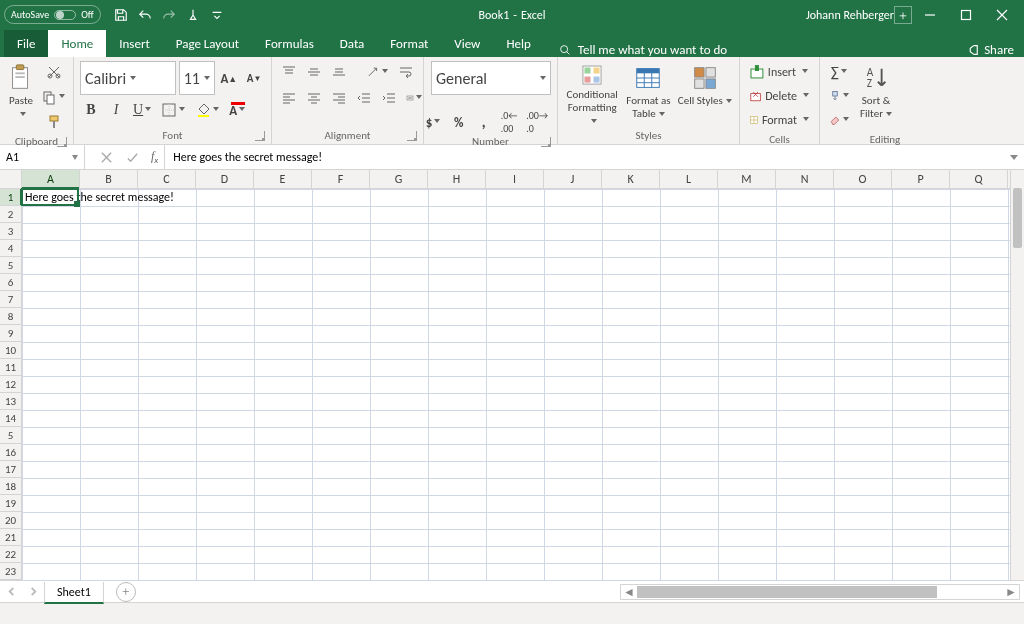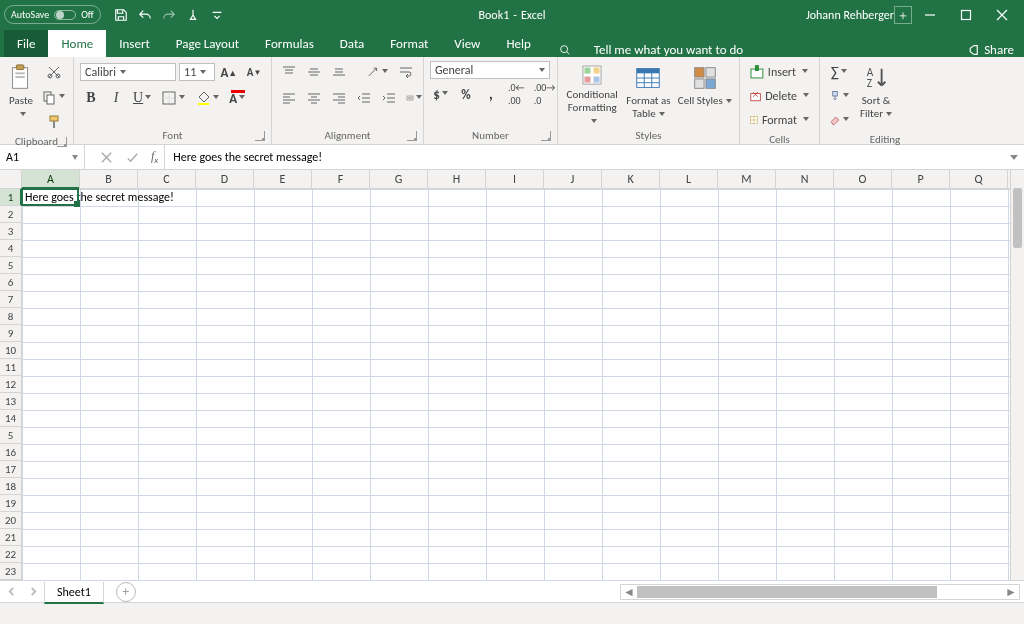--- a/index.html
+++ b/index.html
@@ -43,21 +43,21 @@
   .ribbon-ctl { width:18px; height:18px; border:1px solid rgba(255,255,255,.4); display:flex; align-items:center; justify-content:center; cursor:pointer; }
 
   
   .ribbontabs {
     height: 28px; background: var(--green); display:flex; align-items:flex-end;
     padding-left: 4px; color: #fff; font-size: 13px;
   }
   .ribbontab { padding: 6px 13px; cursor:pointer; }
   .ribbontab.active { background:#fff; color:#217346; }
   .ribbontab.file { background: var(--green-dark); margin-top: 34px; }
-  .tellme { display:flex; align-items:center; gap:22px; margin-left:14px; cursor:text; }
+  .tellme { display:flex; align-items:center; gap:6px; margin-left:14px; cursor:text; }
   .tellme svg { width:14px; height:14px; stroke:#fff; fill:none; }
   .sharebtn { margin-left:auto; display:flex; align-items:center; gap:5px; padding:0 10px; cursor:pointer; }
   .sharebtn svg { width:14px; height:14px; stroke:#fff; fill:none; stroke-width:1.3; }
 
   
   .ribbon {
     height: 88px; background: var(--ribbon-bg); border-bottom:1px solid var(--border);
     display:flex; font-size:11px; color:#444; user-select:none;
   }
   .group { border-right:1px solid var(--border); padding:4px 6px 2px 6px; display:flex; flex-direction:column; }
@@ -72,21 +72,21 @@
   .rb-btn svg { width:16px; height:16px; }
   .dd-caret { width:7px; height:7px; margin-left:2px; }
   .dd-caret::after{ content:""; display:block; width:0;height:0;border-left:3px solid transparent;border-right:3px solid transparent;border-top:4px solid #666; }
 
   .bigbtn { display:flex; flex-direction:column; align-items:center; justify-content:flex-start; width:58px; height:66px; cursor:pointer; padding-top:2px; }
   .bigbtn svg { width:30px; height:30px; }
   .bigbtn .lbl { font-size:11px; text-align:center; line-height:1.15; margin-top:2px; }
   .bigbtn .dd { display:inline-block; margin-left:3px; }
   .bigbtn .dd::after{ content:""; display:inline-block; width:0;height:0;border-left:3px solid transparent;border-right:3px solid transparent;border-top:4px solid #666; vertical-align:middle;}
 
-  .combo { height:14px; border:1px solid #c0c0c0; background:#fff; display:flex; align-items:center; padding:8px 4px; cursor:pointer; font-size:12px; }
+  .combo { height:14px; border:1px solid #c0c0c0; background:#fff; display:flex; align-items:center; padding:16px 4px; cursor:pointer; font-size:16px; }
   .combo .caret { margin-left:4px; }
   .combo .caret::after{ content:""; display:block; width:0;height:0;border-left:3px solid transparent;border-right:3px solid transparent;border-top:4px solid #666; }
 
   .cells-btn { display:flex; align-items:center; gap:4px; height:22px; padding:0 4px; cursor:pointer; font-size:12px; }
   .cells-btn svg{ width:14px; height:14px; }
 
   
   .formulabar { height:25px; border-bottom:1px solid var(--border); display:flex; align-items:stretch; font-size:12px; background:#fff; }
   .namebox { width:85px; border-right:1px solid var(--border); display:flex; align-items:center; padding:0 6px; }
   .namebox .caret{ margin-left:auto; cursor:pointer; }
@@ -384,21 +384,21 @@
               <path d="M5 8h6M5 8l2-2m-2 2 2 2M11 8 9 6m2 2-2 2" stroke="#666" fill="none"></path>
             </svg>
             <span class="dd-caret"></span>
           </div>
       </div>
     </div>
     <div class="group-label"><span>Alignment</span><span class="dialog-launcher"></span></div>
   </div>
 
   <div class="group" style="width:134px">
-    <div class="group-body col" style="align-items:flex-start;gap:4px">
+    <div class="group-body col" style="align-items:flex-end;gap:16px">
       <div class="row">
           <div class="combo" style="width:120px">
             <span>General</span>
             <span class="caret" style="margin-left:auto"></span>
           </div>
         </div>
       <div class="row">
         <div class="rb-btn">
             <b style="font-size:13px">$</b>
             <span class="dd-caret"></span>

